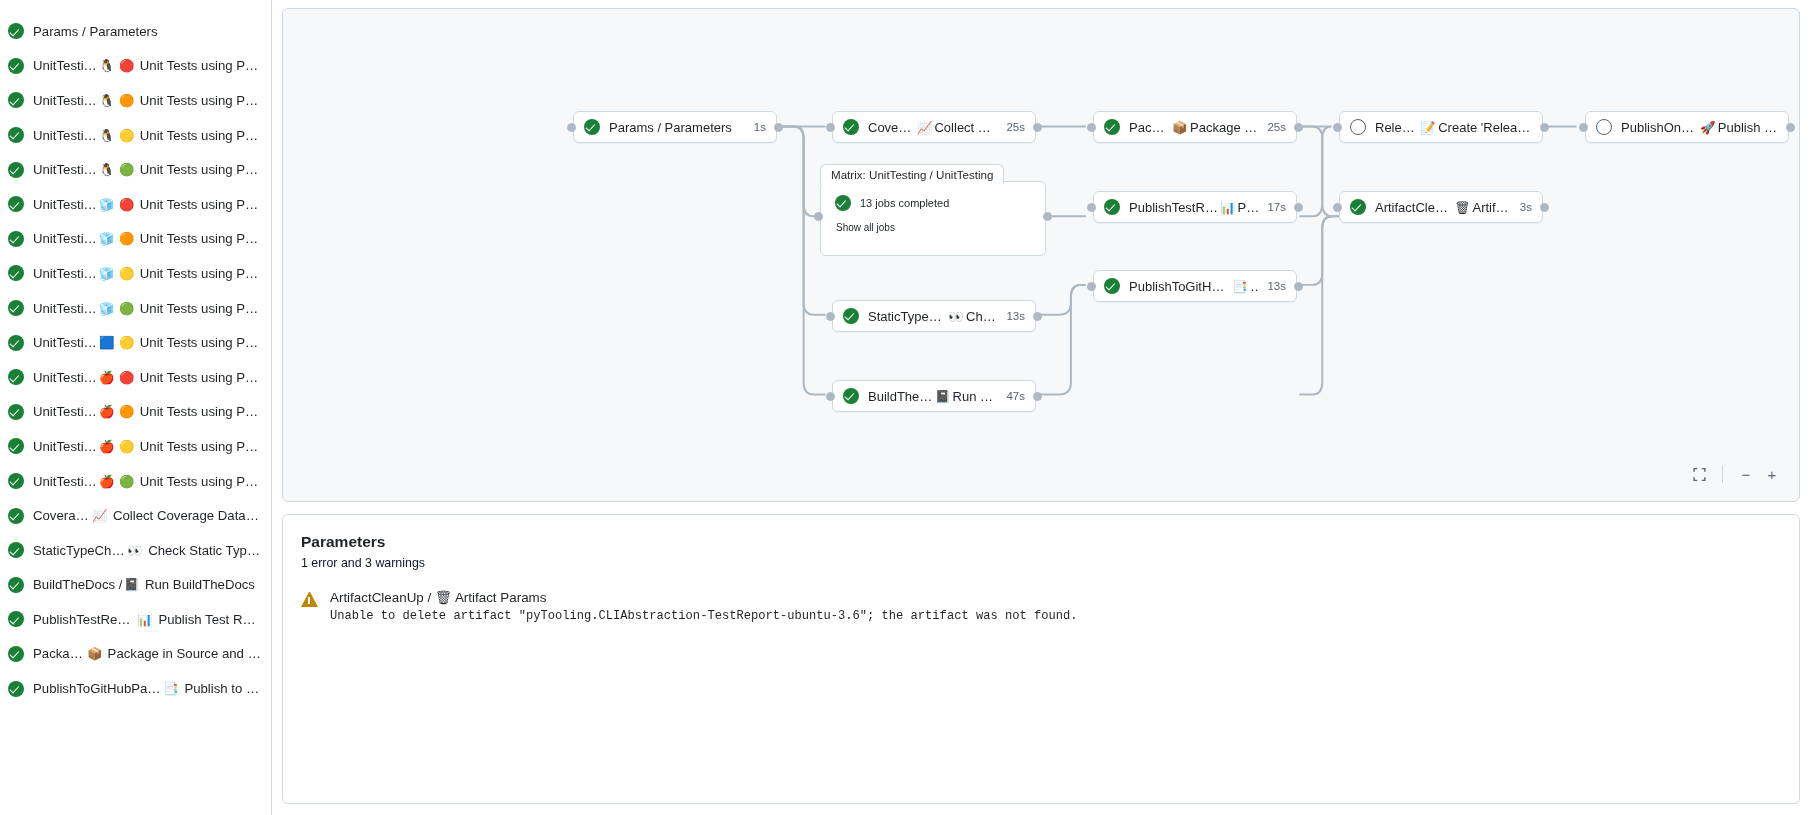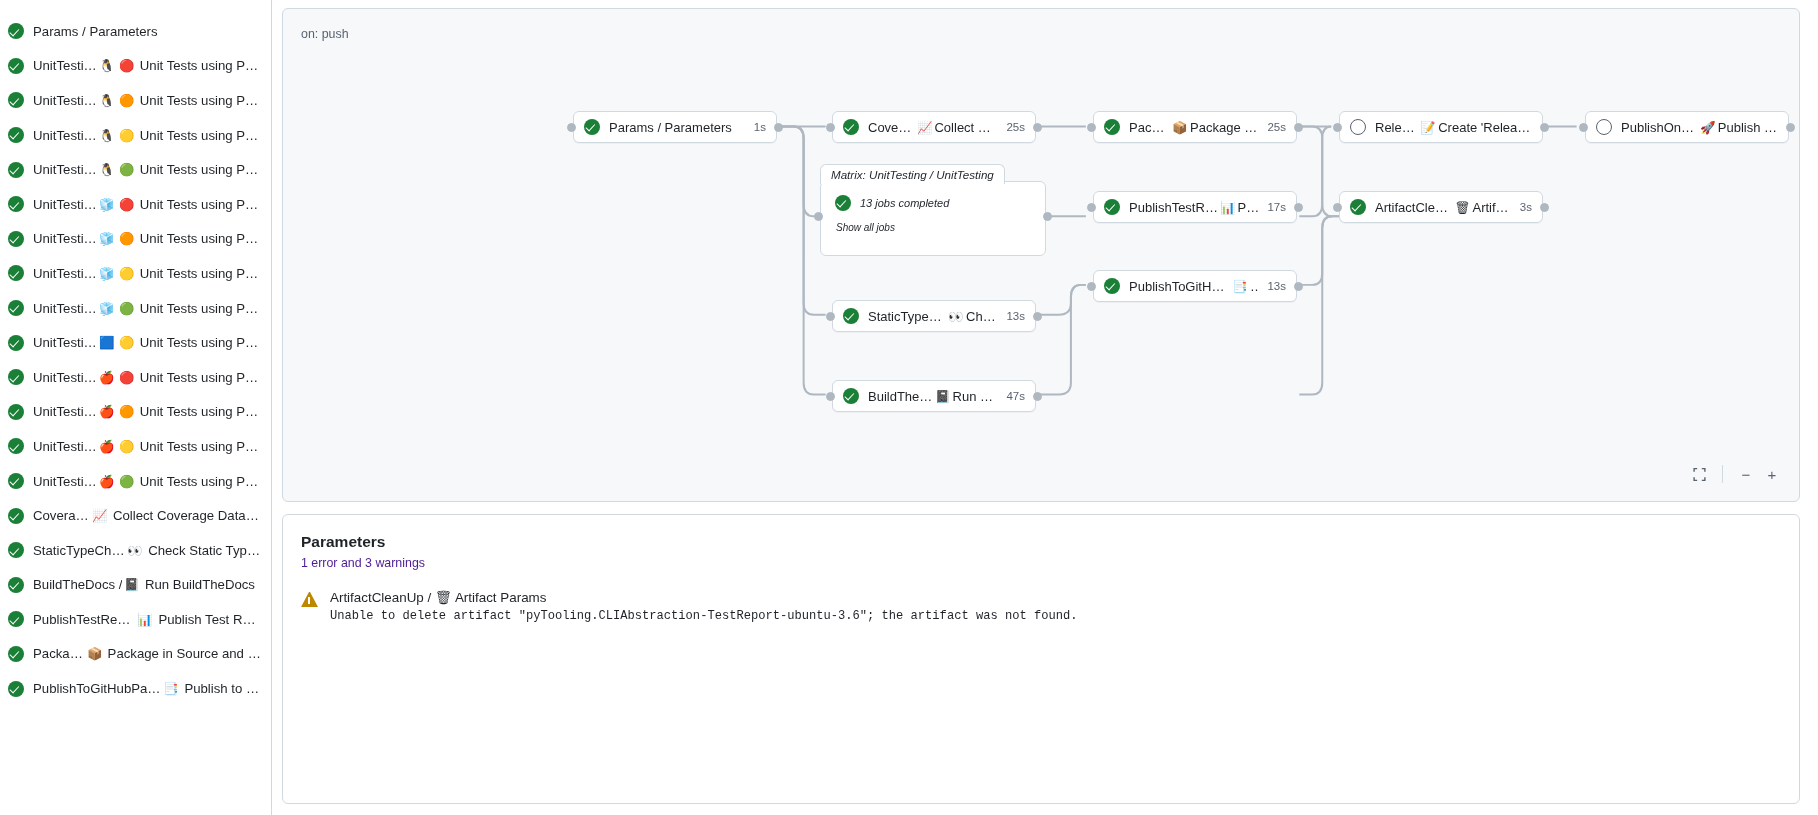--- a/index.html
+++ b/index.html
@@ -149,21 +149,21 @@
   .ann-card {
     margin: 12px 10px 0 10px;
     border: 1px solid #d1d9e0;
     border-radius: 6px;
     background: #ffffff;
     padding: 18px 18px 12px 18px;
     height: 290px;
     overflow: hidden;
   }
   .ann-title { font-size: 15.5px; font-weight: 600; color: #1f2328; }
-  .ann-sub { font-size: 12.4px; color: #4c1d95; margin-top: 5px; }
+  .ann-sub { font-size: 12.4px; color: #0f172a; margin-top: 5px; }
   .ann-list { margin-top: 20px; }
   .ann-row { display: flex; margin-bottom: 22px; }
   .ann-ico { width: 17px; height: 17px; min-width: 17px; margin: 1px 12px 0 0; position: relative; border-radius: 50%; }
   .ann-ico.error { background: #cf222e; }
   .ann-ico.error::before, .ann-ico.error::after {
     content: ""; position: absolute; left: 7.6px; top: 3.8px;
     width: 1.7px; height: 9.4px; background: #fff; border-radius: 1px;
   }
   .ann-ico.error::before { transform: rotate(45deg); }
   .ann-ico.error::after  { transform: rotate(-45deg); }
@@ -322,21 +322,20 @@
         <span class="job-name">PublishToGitHubPages /</span>
         <span class="emoji">📑</span>
         <span class="job-name" style="margin-left: 3px;">Publish to G…</span>
       </div>
     </div>
 
   <div class="main">
 
     <div class="graph-card">
       <div class="graph-header">
-        <div class="wf-trigger">on: push</div>
       </div>
 
       <div class="canvas">
         <svg class="edges" viewBox="0 0 1520 494" preserveAspectRatio="none">
           <g fill="none" stroke="#afb8c1" stroke-width="2">
             <path d="M 499 118 L 544 118"></path>
             <path d="M 499 118 L 512 118 Q 522 118 522 130 L 522 196 Q 522 208 532 208 L 544 208"></path>
             <path d="M 499 118 L 512 118 Q 522 118 522 130 L 522 295 Q 522 307 532 307 L 544 307"></path>
             <path d="M 499 118 L 512 118 Q 522 118 522 130 L 522 375 Q 522 387 532 387 L 544 387"></path>
             <path d="M 758 118 L 805 118"></path>
@@ -432,21 +431,21 @@
             <div class="port" style="left: 750px; top: 302.5px;"></div>
             <div class="node" style="left: 549px; top: 371px; width: 204px;">
               <span class="st-icon success"></span>
               <span class="label">BuildTheDocs /</span>
               <span class="emoji">📓</span>
               <span class="label">Run Buil…</span>
               <span class="dur">47s</span>
             </div>
             <div class="port" style="left: 543px; top: 382.5px;"></div>
             <div class="port" style="left: 750px; top: 382.5px;"></div>
-            <div class="matrix-group" style="left: 537px; top: 172px; width: 226px; height: 75px; font-style: italic;">
+            <div class="matrix-group" style="left: 537px; top: 172px; width: 226px; height: 75px;">
               <div class="matrix-tab">Matrix: UnitTesting / UnitTesting</div>
               <div class="matrix-body">
                 <div class="matrix-row">
                   <span class="st-icon success"></span>
                   <span>13 jobs completed</span>
                 </div>
                 <div class="matrix-sub">Show all jobs</div>
               </div>
             </div>
             <div class="port" style="left: 531px; top: 203px;"></div>

